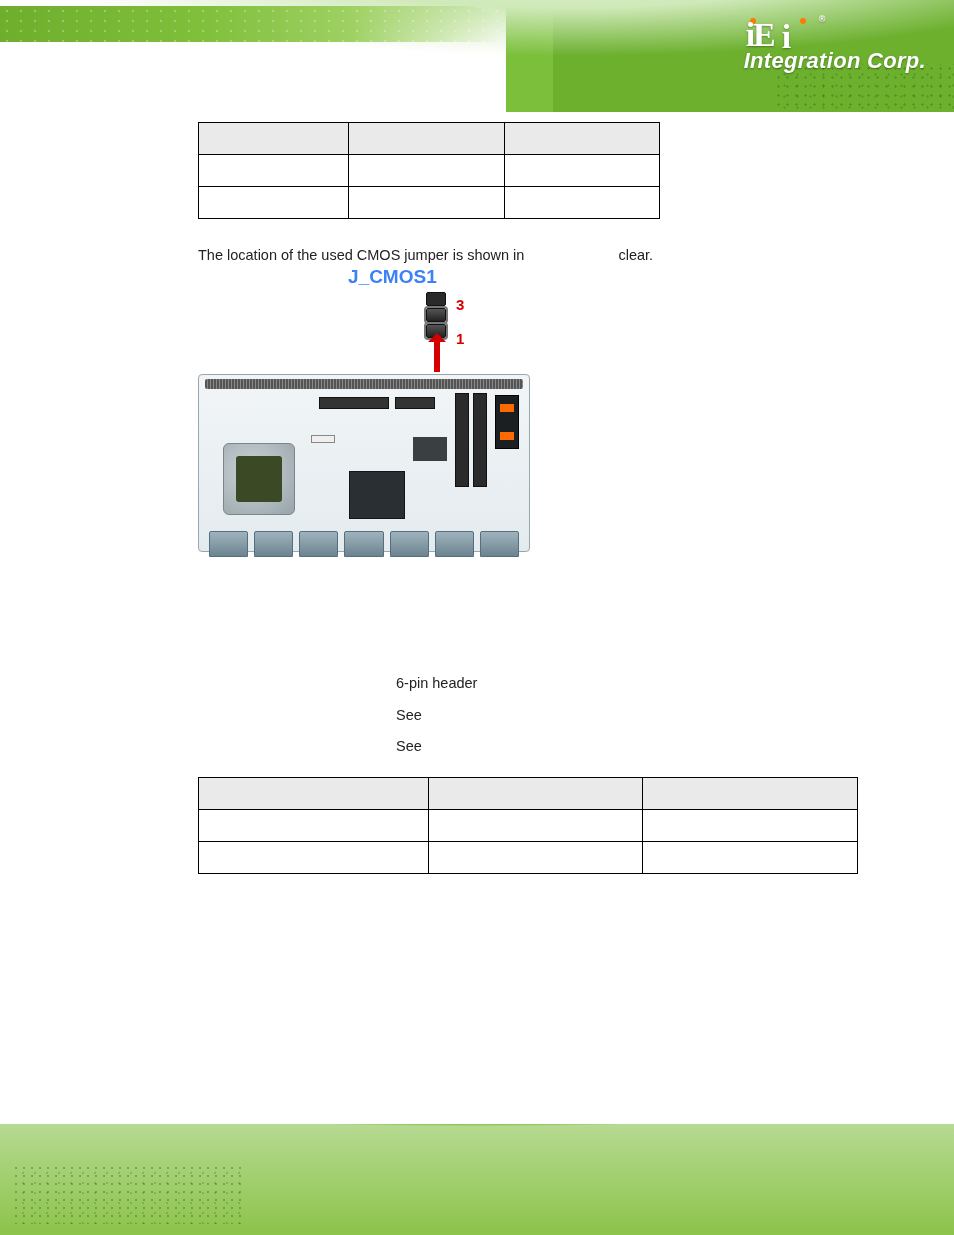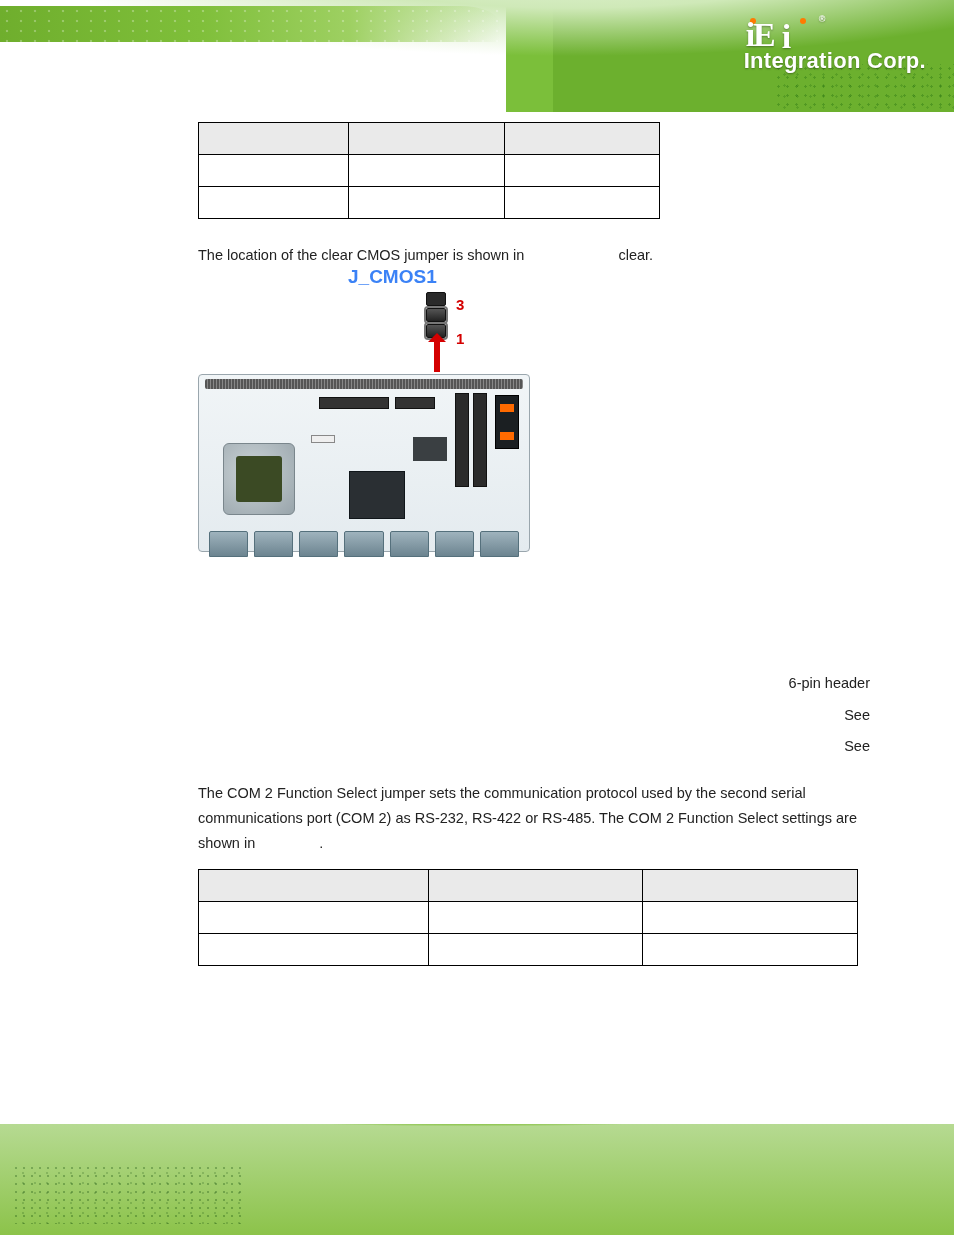--- a/index.html
+++ b/index.html
@@ -35,21 +35,21 @@
     position: absolute; right: 28px; top: 18px; height: 56px; display: flex; align-items: flex-start; gap: 10px;
     color: #fff; font-weight: 700; letter-spacing: .3px; text-shadow: 0 1px 2px rgba(0,0,0,.35); flex-direction: column;
   }
   .brand .logo-box { width: 78px; height: 42px; position: relative; }
   .brand .logo-box .ie { font-family: Georgia, 'Times New Roman', serif; font-size: 34px; color: #fff; position: absolute; left: 2px; top: -2px; letter-spacing: -2px; }
   .brand .logo-box .i2 { position: absolute; left: 38px; top: 0; font-family: Georgia, serif; font-size: 34px; color: #fff; letter-spacing: -1px; }
   .brand .logo-box .dot { position: absolute; width: 6px; height: 6px; background: #ff7a00; border-radius: 50%; }
   .brand .logo-box .dot.a { left: 6px; top: 0; }
   .brand .logo-box .dot.b { left: 56px; top: 0; }
   .brand .logo-box .reg { position: absolute; right: -4px; top: -4px; font-size: 9px; color: #fff; }
-  .brand .brand-text { font-family: "Segoe UI", Arial, sans-serif; font-size: 22px; font-weight: 800; }
+  .brand .brand-text { font-family: "Segoe UI", Arial, sans-serif; font-size: 22px; font-style: italic; font-weight: 800; }
   .banner-top .right-noise {
     position: absolute; right: 0; top: 64px; width: 180px; height: 46px;
     background-image:
       radial-gradient(circle, rgba(0,80,0,.25) 1px, transparent 1.4px),
       radial-gradient(circle, rgba(0,80,0,.18) 1px, transparent 1.4px);
     background-size: 9px 9px, 13px 11px;
     background-position: 0 0, 4px 5px;
     filter: blur(.2px);
   }
 
@@ -107,21 +107,21 @@
   .pcb .misc1 { position: absolute; left: 214px; top: 62px; width: 34px; height: 24px; background: #3a3f42; }
   .pcb .fan { position: absolute; left: 112px; top: 60px; width: 24px; height: 8px; background: #efefef; border: 1px solid #888; }
 
   .figcap { font-size: 13px; margin-top: 36px; }
 
   
   .spacer-h { height: 70px; }
 
   
   .info-list { margin-top: 8px; }
-  .info-list .row { display: flex; font-size: 14.5px; line-height: 2.2; justify-content: flex-end; }
+  .info-list .row { display: flex; font-size: 14.5px; line-height: 2.2; }
   .info-list .row .lab { width: 198px; }
   .info-list .row .val { }
 
   
   table.t2 { border-collapse: collapse; width: 660px; margin-top: 14px; }
   table.t2 td { border: 1.5px solid #000; height: 32px; background: #fff; padding: 4px 10px; font-size: 13px; }
   table.t2 tr:first-child td { background: #eaeaea; }
   .t2 td:nth-child(1) { width: 230px; }
   .t2 td:nth-child(2) { width: 214px; }
 
@@ -187,21 +187,21 @@
       <tr>
         <td></td>
         <td></td>
         <td></td>
       </tr>
     </tbody>
       </table>
     <div class="caption"></div>
 
     <p class="para">
-      <span>The location of the clear CMOS jumper is shown in </span><span class="ref-gap"></span><span> clear.</span>
+      <span>The location of the used CMOS jumper is shown in </span><span class="ref-gap"></span><span> clear.</span>
     </p>
 
     <div class="figure-wrap">
       <div class="board">
         <div class="jlabel">J_CMOS1</div>
         <div class="pin3">3</div>
         <div class="pin1">1</div>
         <div class="jumper-stack">
           <div class="jp"></div>
             <div class="jp covered"></div>
@@ -244,23 +244,20 @@
       <div class="row">
         <span class="lab"></span>
         <span class="val">See </span>
       </div>
       <div class="row">
         <span class="lab"></span>
         <span class="val">See </span>
       </div>
     </div>
 
-    <p class="para" style="margin-top:18px;">
-      <span>The COM 2 Function Select jumper sets the communication protocol used by the second serial communications port (COM 2) as RS-232, RS-422 or RS-485. The COM 2 Function Select settings are shown in </span><span style="display:inline-block;width:60px"></span><span>.</span>
-    </p>
 
     <table class="settings t2">
       <tbody>
           <tr>
         <td></td>
         <td></td>
         <td></td>
       </tr>
       <tr>
         <td></td>

